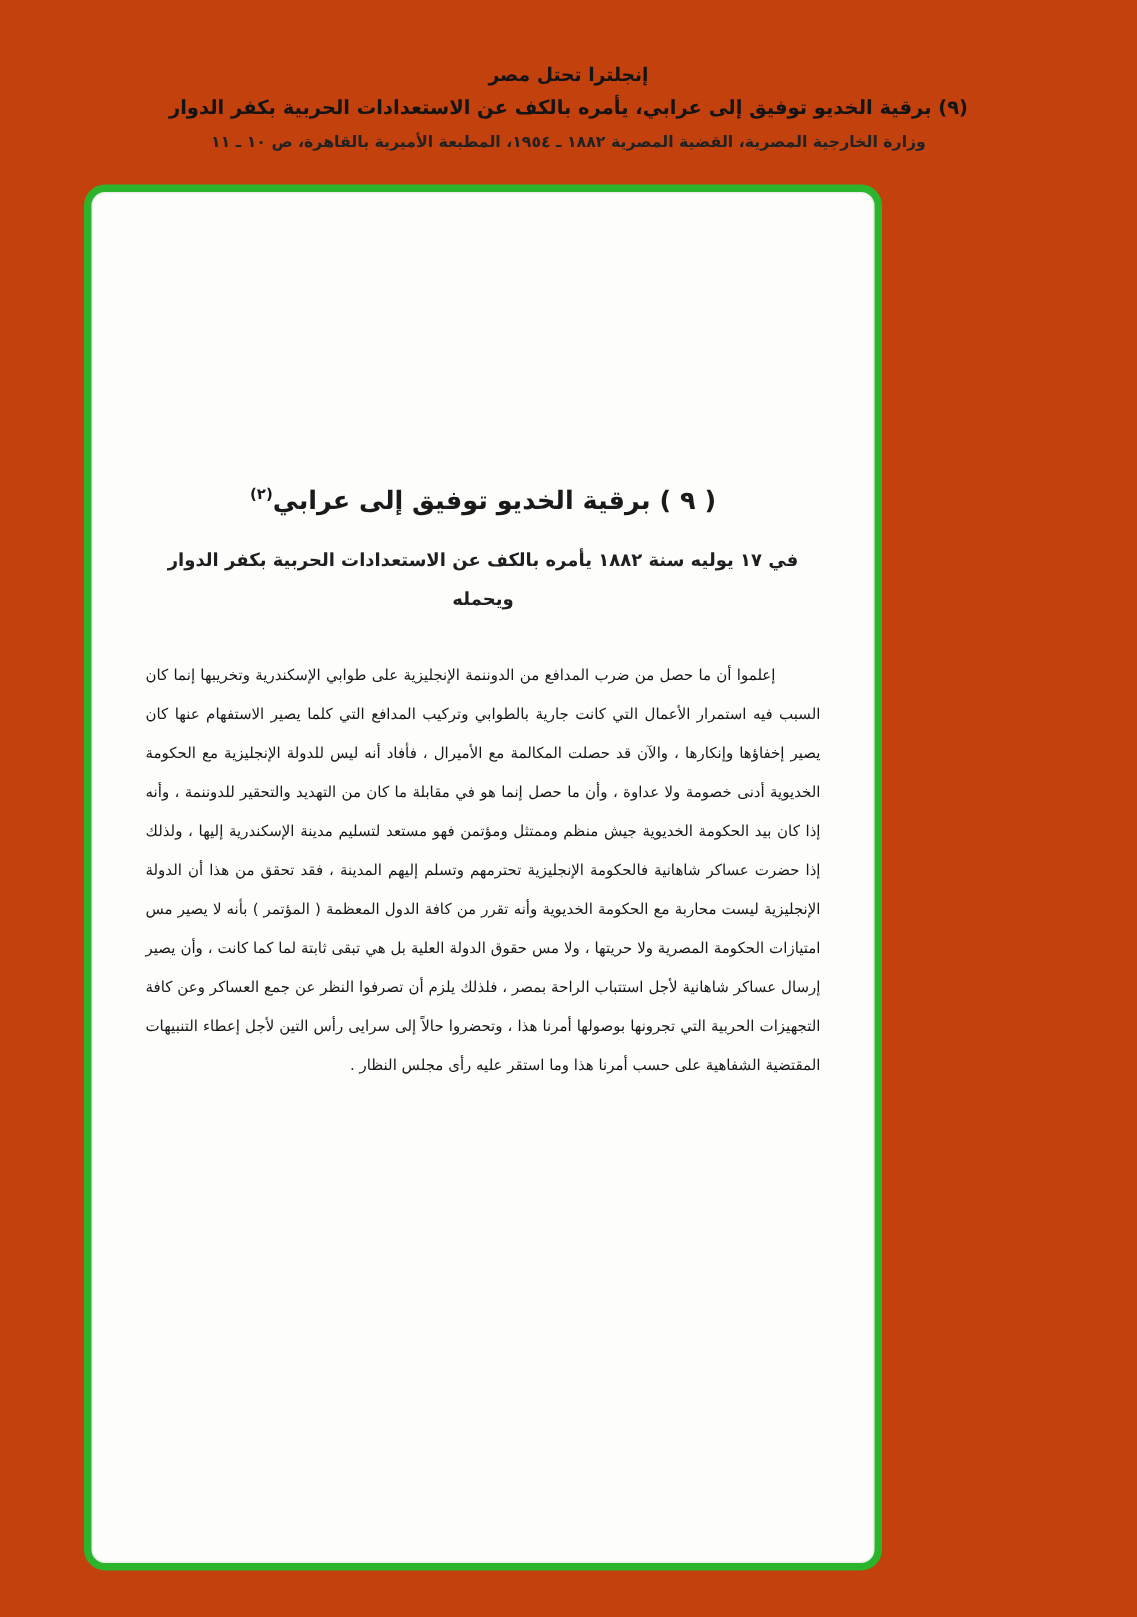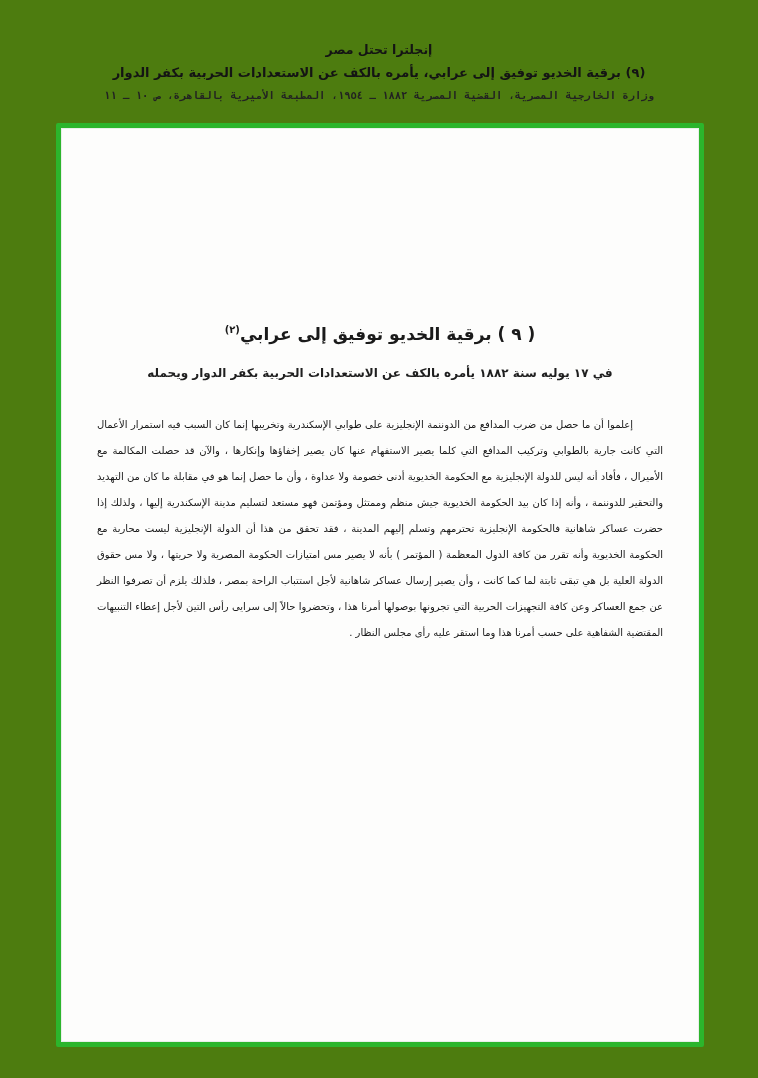--- a/index.html
+++ b/index.html
@@ -5,21 +5,21 @@
   html, body {
     margin: 0;
     padding: 0;
     background: #ffffff;
     font-family: "DejaVu Sans", sans-serif;
   }
   .page {
     position: relative;
     width: 758px;
     height: 1078px;
-    background: #4d7c0f;
+    background: #c2410c;
     overflow: hidden;
     direction: rtl;
     color: #141414;
   }
 
   
   .top-header {
     position: absolute;
     top: 42px;
     left: 0;
@@ -35,33 +35,32 @@
   .top-header .line2 {
     margin-top: 8px;
     font-size: 13px;
     font-weight: bold;
   }
   .top-header .line3 {
     margin-top: 9px;
     font-size: 10.5px;
     font-weight: bold;
     color: #222;
-    font-family: Liberation Mono, monospace;
   }
 
   
   .frame {
     position: absolute;
     top: 123px;
     left: 56px;
-    width: 648px;
+    width: 532px;
     height: 924px;
     box-sizing: border-box;
     border: 5px solid #2cb52c;
-    border-radius: 2px;
+    border-radius: 14px;
     background: #fdfdfc;
     box-shadow: inset 0 0 0 1px #e9efe9;
   }
 
   
   .doc {
     position: absolute;
     top: 196px;
     left: 36px;
     right: 36px;

